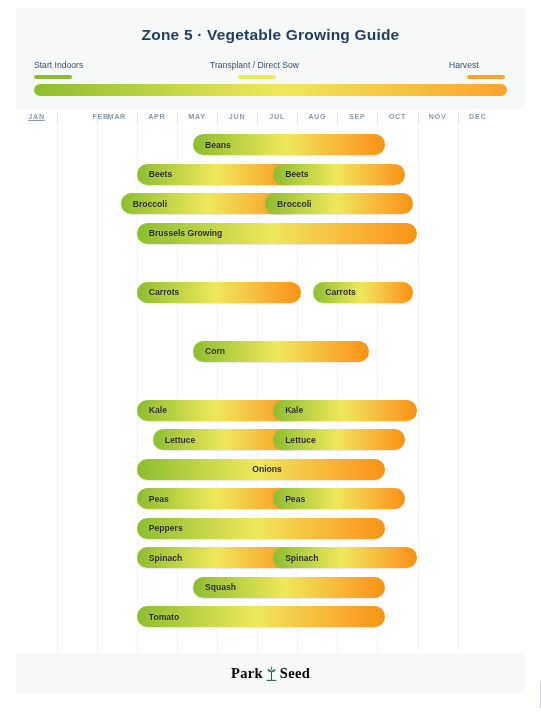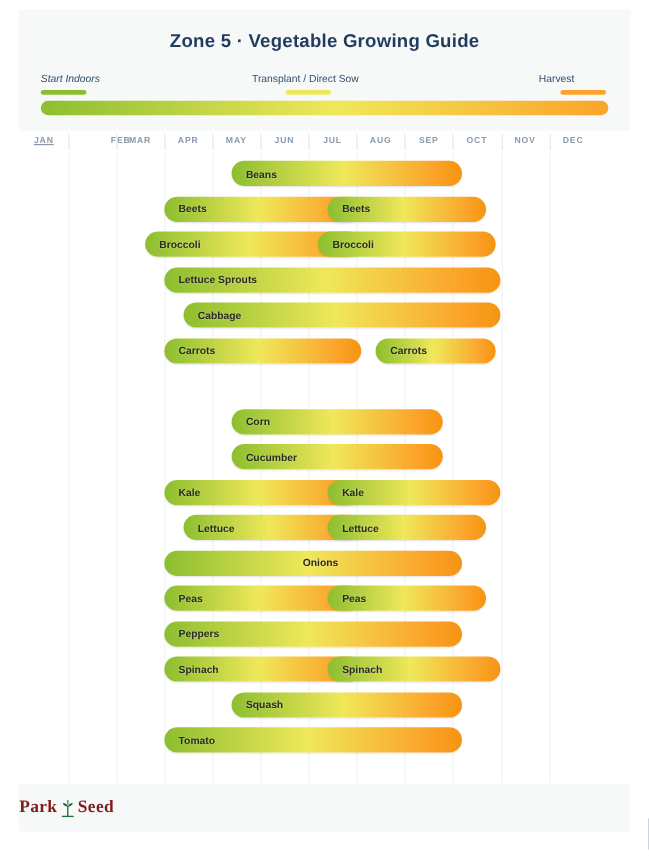--- a/index.html
+++ b/index.html
@@ -26,21 +26,21 @@
     position:absolute;left:0;top:52px;width:509px;height:22px;
   }
   .legend-item{position:absolute;top:0;}
   .legend-label{
     font-size:8.6px;color:#33506f;white-space:nowrap;display:block;
     line-height:11px;
   }
   .legend-swatch{
     display:block;height:3.5px;border-radius:2px;margin-top:4px;width:38px;
   }
-  .leg-start{left:18px;font-style:italic;}
+  .leg-start{left:18px;}
   .leg-start .legend-swatch{width:38px;}
   .leg-mid{left:194px;}
   .leg-mid .legend-swatch{width:38px;margin-left:28px;}
   .leg-end{left:433px;}
   .leg-end .legend-swatch{width:38px;margin-left:18px;}
 
   .legend-gradient{
     position:absolute;left:18px;top:76px;width:473px;height:12px;
     border-radius:6px;
   }
@@ -78,23 +78,23 @@
   }
 
   
   .footer{
     position:absolute;left:16px;top:653px;width:509px;height:40px;
     background:#f7f8f8;
   }
   .logo{
     position:absolute;left:0;top:12px;width:509px;text-align:center;
     font-family:"Liberation Serif", serif;
-    font-size:14.5px;font-weight:bold;color:#7f1d1d;
+    font-size:14.5px;font-weight:bold;color:#000000;
     letter-spacing:.3px;
-    display:flex;align-items:center;gap:2px;
+    display:flex;align-items:center;justify-content:center;gap:2px;
   }
   .logo-sprout{display:inline-block;width:13px;height:15px;position:relative;}
   .edge-mark{
     position:absolute;right:0px;top:682px;width:1px;height:26px;background:#cfd4d8;
   }
 </style>
 </head>
 <body>
 
 <div class="page">
@@ -170,36 +170,30 @@
       <div class="bar" style="left: 273.14px; width: 132.33px; top: 35.5px; background: linear-gradient(90deg, rgb(140, 190, 47) 0%, rgb(239, 232, 90) 48%, rgb(251, 163, 42) 88%, rgb(245, 148, 16) 100%);">
         <span class="bar-label">Beets</span>
       </div>
       <div class="bar" style="left: 120.76px; width: 180.45px; top: 65px; background: linear-gradient(90deg, rgb(140, 190, 47) 0%, rgb(239, 232, 90) 48%, rgb(251, 163, 42) 88%, rgb(245, 148, 16) 100%);">
         <span class="bar-label">Broccoli</span>
       </div>
       <div class="bar" style="left: 265.12px; width: 148.37px; top: 65px; background: linear-gradient(90deg, rgb(140, 190, 47) 0%, rgb(239, 232, 90) 48%, rgb(251, 163, 42) 88%, rgb(245, 148, 16) 100%);">
         <span class="bar-label">Broccoli</span>
       </div>
       <div class="bar" style="left: 136.8px; width: 280.7px; top: 94.5px; background: linear-gradient(90deg, rgb(140, 190, 47) 0%, rgb(239, 232, 90) 48%, rgb(251, 163, 42) 88%, rgb(245, 148, 16) 100%);">
-        <span class="bar-label">Lettuce Sprouts</span>
-      </div>
-      <div class="bar" style="left: 152.84px; width: 264.66px; top: 124px; background: linear-gradient(90deg, rgb(140, 190, 47) 0%, rgb(239, 232, 90) 48%, rgb(251, 163, 42) 88%, rgb(245, 148, 16) 100%);">
-        <span class="bar-label">Cabbage</span>
+        <span class="bar-label">Brussels Growing</span>
       </div>
       <div class="bar" style="left: 136.8px; width: 164.41px; top: 153.5px; background: linear-gradient(90deg, rgb(140, 190, 47) 0%, rgb(239, 232, 90) 48%, rgb(251, 163, 42) 88%, rgb(245, 148, 16) 100%);">
         <span class="bar-label">Carrots</span>
       </div>
       <div class="bar" style="left: 313.24px; width: 100.25px; top: 153.5px; background: linear-gradient(90deg, rgb(140, 190, 47) 0%, rgb(239, 232, 90) 48%, rgb(251, 163, 42) 88%, rgb(245, 148, 16) 100%);">
         <span class="bar-label">Carrots</span>
       </div>
       <div class="bar" style="left: 192.94px; width: 176.44px; top: 212.5px; background: linear-gradient(90deg, rgb(140, 190, 47) 0%, rgb(239, 232, 90) 48%, rgb(251, 163, 42) 88%, rgb(245, 148, 16) 100%);">
         <span class="bar-label">Corn</span>
-      </div>
-      <div class="bar" style="left: 192.94px; width: 176.44px; top: 242px; background: linear-gradient(90deg, rgb(140, 190, 47) 0%, rgb(239, 232, 90) 48%, rgb(251, 163, 42) 88%, rgb(245, 148, 16) 100%);">
-        <span class="bar-label">Cucumber</span>
       </div>
       <div class="bar" style="left: 136.8px; width: 164.41px; top: 271.5px; background: linear-gradient(90deg, rgb(140, 190, 47) 0%, rgb(239, 232, 90) 48%, rgb(251, 163, 42) 88%, rgb(245, 148, 16) 100%);">
         <span class="bar-label">Kale</span>
       </div>
       <div class="bar" style="left: 273.14px; width: 144.36px; top: 271.5px; background: linear-gradient(90deg, rgb(140, 190, 47) 0%, rgb(239, 232, 90) 48%, rgb(251, 163, 42) 88%, rgb(245, 148, 16) 100%);">
         <span class="bar-label">Kale</span>
       </div>
       <div class="bar" style="left: 152.84px; width: 148.37px; top: 301px; background: linear-gradient(90deg, rgb(140, 190, 47) 0%, rgb(239, 232, 90) 48%, rgb(251, 163, 42) 88%, rgb(245, 148, 16) 100%);">
         <span class="bar-label">Lettuce</span>
       </div>

